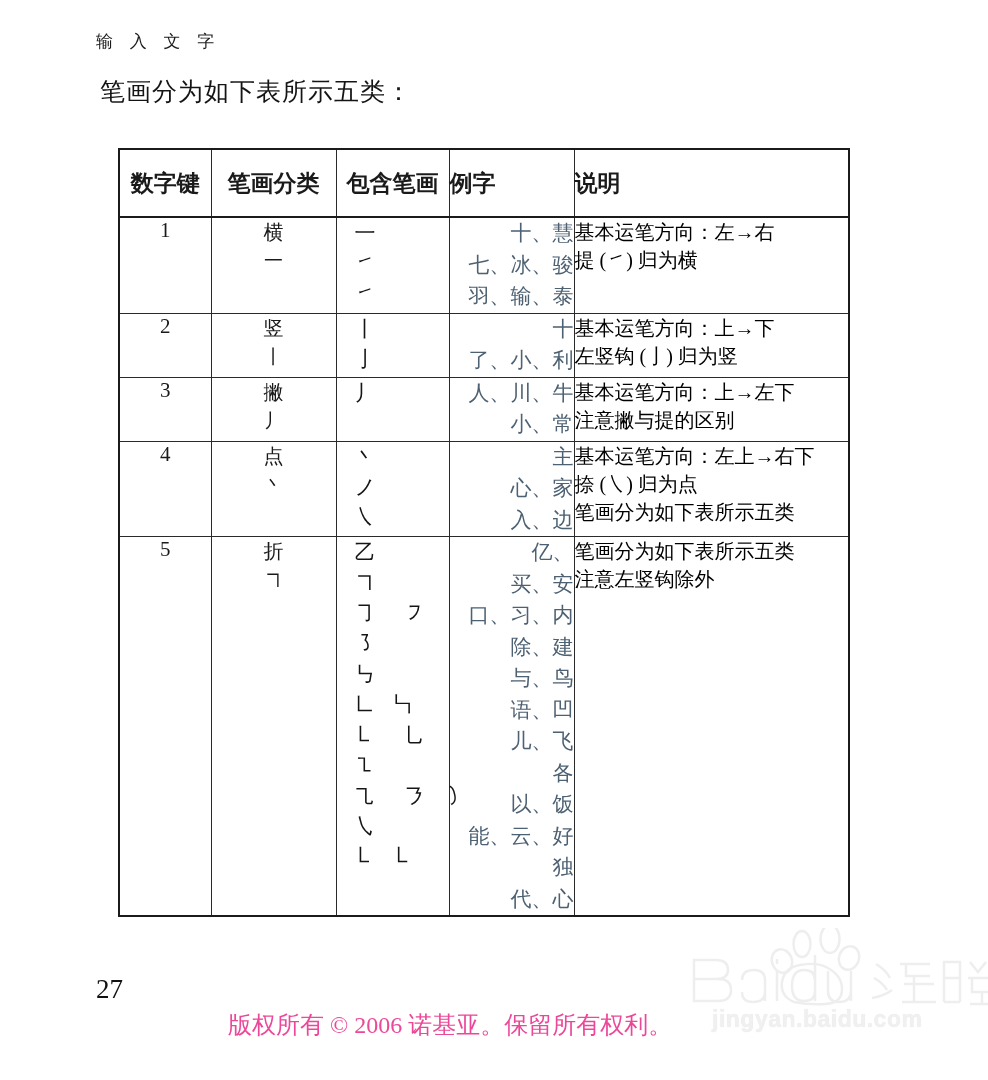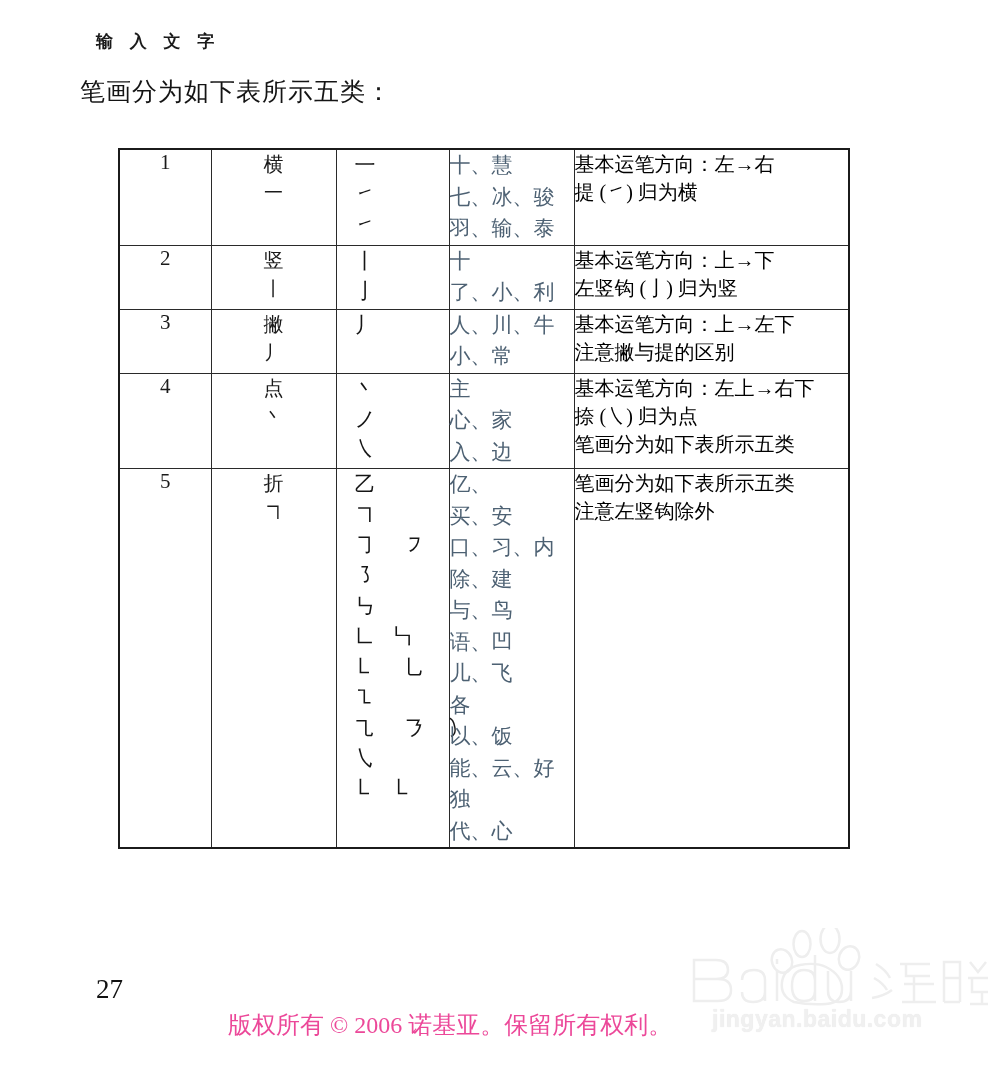--- a/index.html
+++ b/index.html
@@ -15,30 +15,30 @@
     font-family: "Liberation Serif", "DejaVu Serif", serif;
     color: #1a1a1a;
   }
 
   
   .running-header {
     position: absolute;
     left: 96px;
     top: 30px;
     font-family: "Liberation Sans", "DejaVu Sans", sans-serif;
-    font-weight: bold;
+    font-weight: normal;
     font-size: 17px;
     letter-spacing: 6px;
     color: #1a1a1a;
   }
 
   
   .intro {
     position: absolute;
-    left: 80px;
+    left: 100px;
     top: 75px;
     font-size: 25px;
     letter-spacing: 1px;
     color: #141414;
   }
 
   
   .stroke-table {
     position: absolute;
     left: 118px;
@@ -101,21 +101,21 @@
     white-space: pre;
     letter-spacing: 6px;
   }
 
   .row-examples {
     padding: 8px 0 8px 6px;
     font-size: 21px;
     line-height: 1.5;
     color: #4d6173;
   }
-  .ex-line { display: block; white-space: pre; }
+  .ex-line { display: block; white-space: pre; text-align: right; }
 
   .row-notes {
     padding: 8px 10px 8px 10px;
     font-size: 20px;
     line-height: 1.42;
     color: #000000;
   }
   .note-line { display: block; white-space: pre; }
 
   
@@ -179,20 +179,27 @@
 <table class="stroke-table">
   <colgroup>
     <col class="col-key">
     <col class="col-class">
     <col class="col-strokes">
     <col class="col-examples">
     <col class="col-notes">
   </colgroup>
 
   <tbody>
+      <tr class="hdr-row">
+    <td class="hdr-cell center">数字键</td>
+    <td class="hdr-cell center">笔画分类</td>
+    <td class="hdr-cell center">包含笔画</td>
+    <td class="hdr-cell">例字</td>
+    <td class="hdr-cell">说明</td>
+  </tr>
 
   <tr class="r1">
     <td class="row-key">1</td>
     <td class="row-class">
       <span>横</span>
       <span class="sub">一</span>
     </td>
     <td class="row-strokes">
       <span class="stroke-line">一</span>
       <span class="stroke-line">㇀</span>

